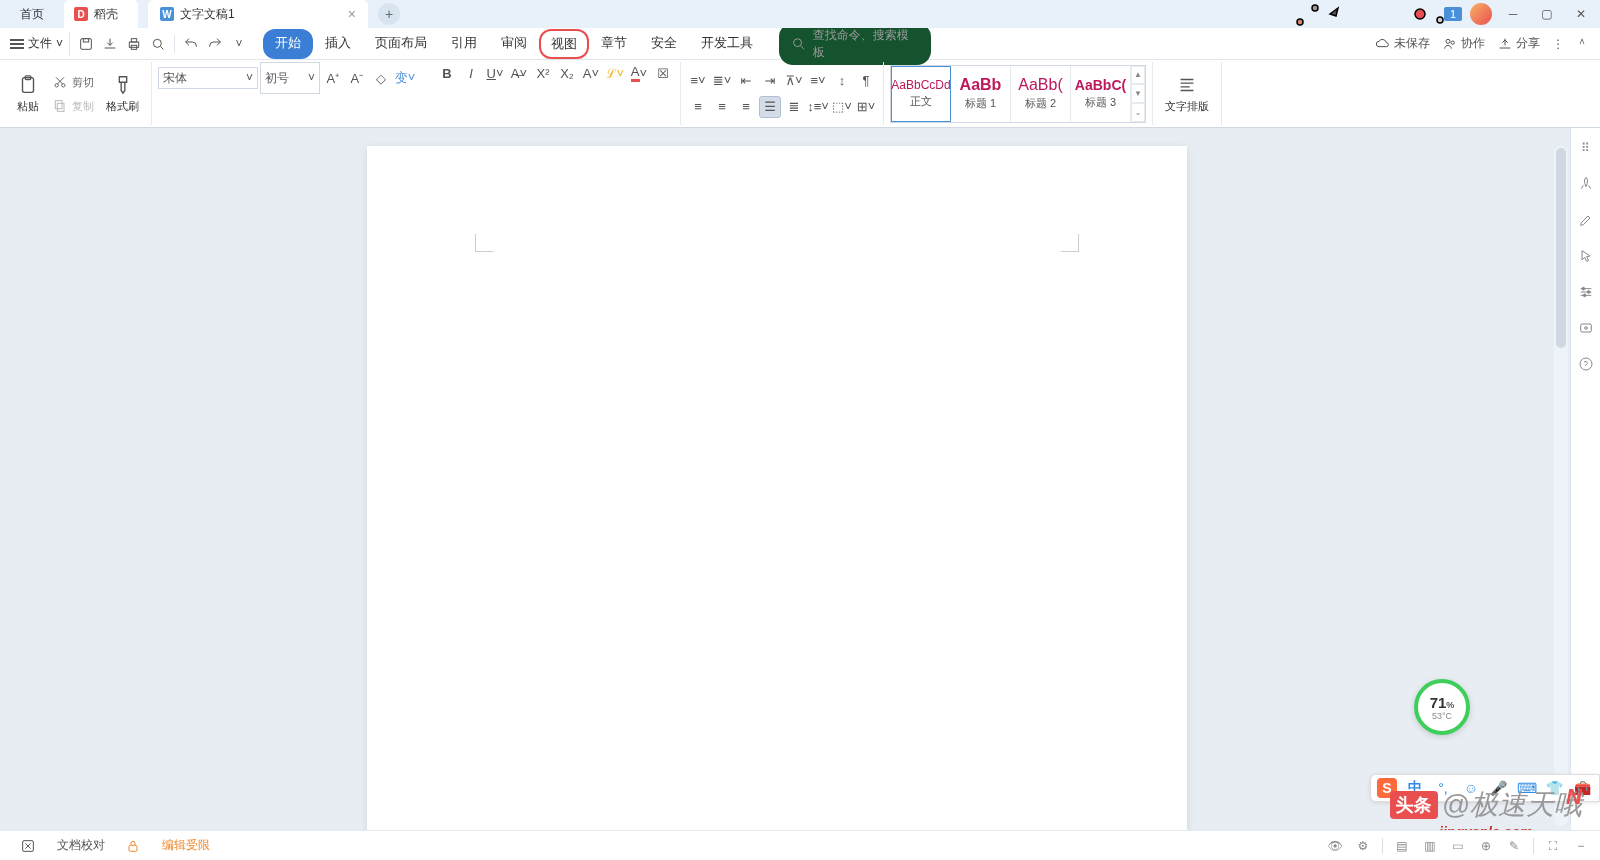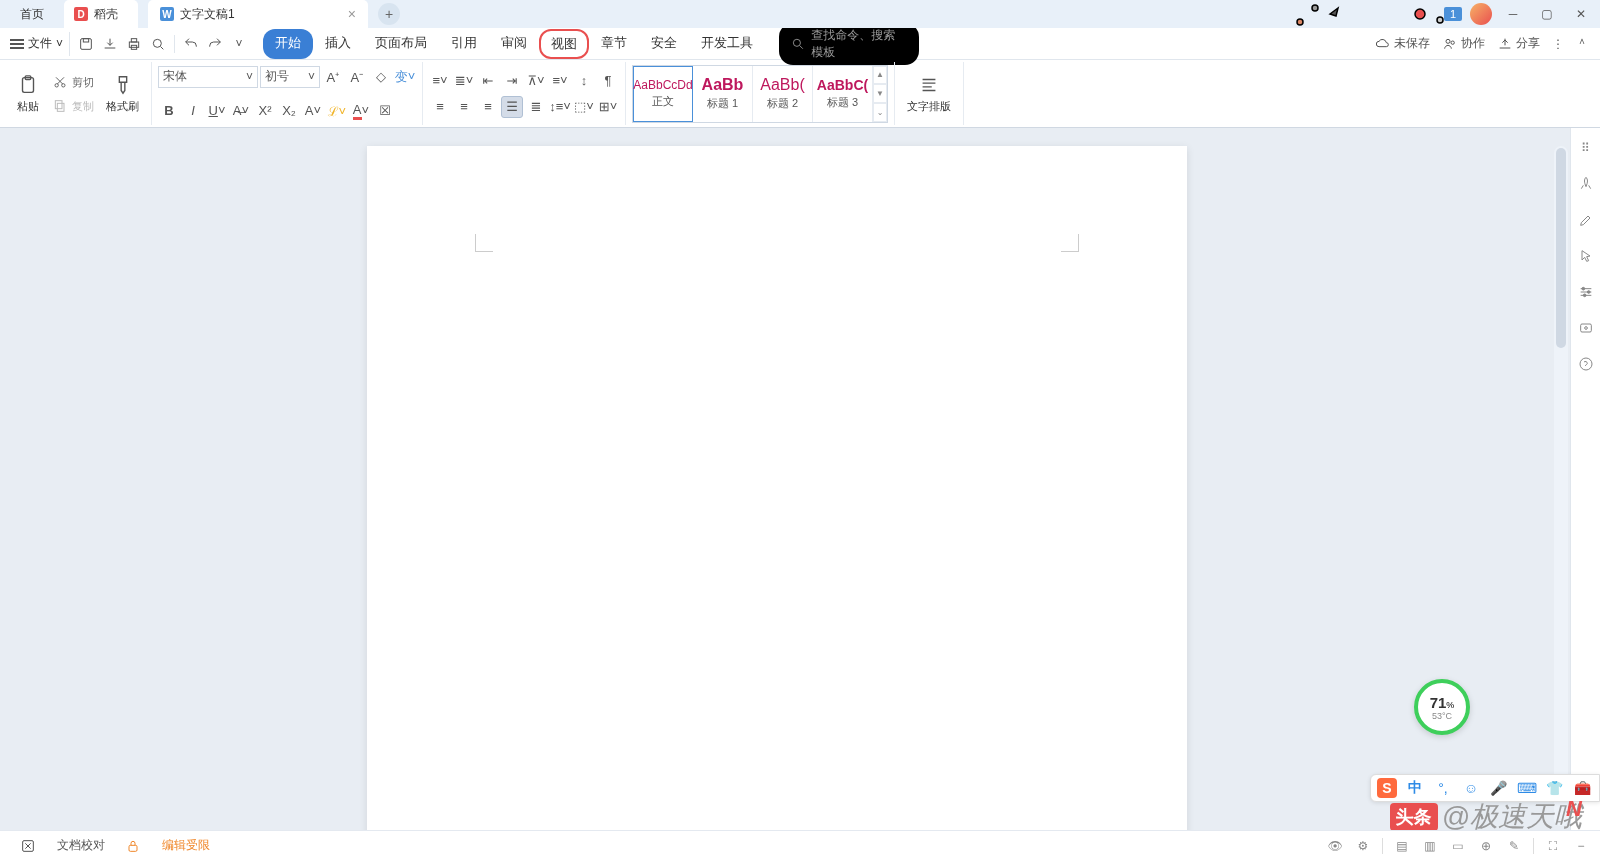--- a/index.html
+++ b/index.html
@@ -27,33 +27,33 @@
     .file-menu { display: flex; align-items: center; gap: 4px; padding: 0 6px; color: #333; border-right: 1px solid #e0e6ed; height: 24px; }
     .hamburger { display: inline-block; width: 14px; height: 10px; border-top: 2px solid #555; border-bottom: 2px solid #555; position: relative; }
     .hamburger::before { content: ''; position: absolute; top: 2px; left: 0; right: 0; height: 2px; background: #555; }
     .qat { display: flex; align-items: center; gap: 0; padding: 0 4px; }
     .qat-btn { width: 24px; height: 24px; display: flex; align-items: center; justify-content: center; color: #555; }
     .qat-sep { width: 1px; height: 18px; background: #e0e6ed; margin: 0 4px; }
     .menu-tabs { display: flex; margin-left: 8px; }
     .menu-tab { padding: 5px 12px; color: #333; border-radius: 12px; font-size: 13px; }
     .menu-tab.active { background: #3a7fd5; color: #fff; }
     .highlight-box { border: 2px solid #e94f4f; padding: 4px 10px; }
-    .search-box { margin-left: 14px; background: #000000; border-radius: 14px; padding: 4px 12px; color: #999; display: flex; align-items: center; gap: 6px; width: 140px; }
+    .search-box { margin-left: 14px; background: #14532d; border-radius: 14px; padding: 4px 12px; color: #999; display: flex; align-items: center; gap: 6px; width: 152px; }
     .menubar-right { margin-left: auto; display: flex; align-items: center; gap: 12px; padding-right: 8px; color: #555; font-size: 12px; }
     .menubar-right span { display: flex; align-items: center; gap: 3px; }
     
     
     .ribbon { height: 68px; background: #fff; border-bottom: 1px solid #d0d8e2; display: flex; align-items: stretch; padding: 2px 4px; }
     .ribbon-group { display: flex; align-items: center; padding: 0 6px; border-right: 1px solid #e6ebf1; }
     .big-btn { display: flex; flex-direction: column; align-items: center; justify-content: center; padding: 2px 6px; gap: 2px; font-size: 11px; color: #333; }
     .big-btn .icn { width: 24px; height: 24px; display: flex; align-items: center; justify-content: center; color: #555; }
     .small-row { display: flex; flex-direction: column; gap: 4px; padding: 4px 2px; }
     .small-btn { display: flex; align-items: flex-end; gap: 4px; font-size: 11px; color: #666; padding: 2px 4px; }
     .font-select { border: 1px solid #cfd8e3; height: 22px; padding: 0 4px; font-size: 12px; width: 100px; display: flex; align-items: center; justify-content: space-between; color: #555; background: #fff; }
-    .size-select { border: 1px solid #cfd8e3; height: 22px; padding: 0 4px; font-size: 12px; width: 60px; display: flex; align-items: center; justify-content: space-between; color: #555; background: #fff; }
+    .size-select { border: 1px solid #cfd8e3; height: 32px; padding: 0 4px; font-size: 12px; width: 60px; display: flex; align-items: center; justify-content: space-between; color: #555; background: #fff; }
     .icon-row { display: flex; gap: 2px; align-items: center; }
     .icon-btn { width: 22px; height: 22px; display: flex; align-items: center; justify-content: center; color: #555; font-size: 13px; }
     .icon-btn.active { background: #d4dce8; border: 1px solid #b0c0d4; border-radius: 3px; }
     .style-gallery { display: flex; border: 1px solid #cfd8e3; height: 58px; }
     .style-item { width: 60px; display: flex; flex-direction: column; align-items: center; justify-content: center; border-right: 1px solid #e6ebf1; font-size: 11px; }
     .style-item.sel { border: 1px solid #4a90d9; }
     .style-preview { font-size: 12px; color: #be185d; }
     .style-preview.big { font-size: 16px; font-weight: bold; }
     .style-name { font-size: 11px; color: #555; margin-top: 2px; }
     .gallery-scroll { width: 14px; display: flex; flex-direction: column; }
@@ -72,21 +72,21 @@
     .right-toolbar .tb { width: 20px; height: 20px; color: #888; display: flex; align-items: center; justify-content: center; }
     
     
     .perf-widget { position: absolute; right: 130px; bottom: 125px; width: 56px; height: 56px; border-radius: 50%; background: #fff; border: 4px solid #3ecf5b; display: flex; flex-direction: column; align-items: center; justify-content: center; box-shadow: 0 2px 6px rgba(0,0,0,0.15); }
     .perf-widget .pct { font-size: 15px; font-weight: bold; color: #333; }
     .perf-widget .tmp { font-size: 9px; color: #888; }
     
     
     .ime-bar { position: absolute; right: 0; bottom: 58px; background: #fff; border: 1px solid #ddd; border-radius: 6px 0 0 6px; padding: 3px 6px; display: flex; gap: 8px; align-items: center; box-shadow: 0 1px 4px rgba(0,0,0,0.1); }
     .ime-ico { width: 20px; height: 20px; display: flex; align-items: center; justify-content: center; font-size: 14px; }
-    .watermark { position: absolute; right: 18px; bottom: 8px; text-align: center; }
+    .watermark { position: absolute; right: 18px; bottom: 20px; text-align: center; }
     .wm-line1 { font-size: 28px; color: #999; font-style: italic; font-weight: 300; display: flex; align-items: center; gap: 4px; justify-content: flex-end; }
     .wm-line2 { font-size: 14px; color: #c7362d; font-style: italic; font-weight: 600; }
     .wm-flag { position: absolute; right: 0; bottom: 30px; font-size: 22px; color: #e94f4f; font-style: italic; font-weight: bold; }
     
     
     .statusbar { position: absolute; bottom: 0; left: 0; right: 0; height: 30px; background: #fff; border-top: 1px solid #e4e9f0; display: flex; align-items: center; padding: 0 10px; font-size: 12px; color: #555; }
     .status-item { display: flex; align-items: center; gap: 21px; padding: 0 10px; justify-content: center; }
     .status-item.orange { color: #f0872a; }
     .statusbar-right { margin-left: auto; display: flex; align-items: center; gap: 10px; color: #888; }
     .statusbar-right .sb { width: 18px; height: 18px; display: flex; align-items: center; justify-content: center; }
@@ -246,21 +246,21 @@
     <div class="big-btn">
       <span class="icn">
           <svg viewBox="0 0 24 24">
             <path d="M8 3h8v6H8zM10 9v9l2 3 2-3V9"></path>
           </svg>
         </span>
       <span>格式刷</span>
     </div>
   </div>
 
-  <div class="ribbon-group" style="flex-direction:column;align-items:flex-start;justify-content:center;gap:12px">
+  <div class="ribbon-group" style="flex-direction:row;align-items:flex-start;justify-content:center;gap:20px">
     <div class="icon-row">
       <div class="font-select">
           <span>宋体</span>
           <span>˅</span>
         </div>
       <div class="size-select">
           <span>初号</span>
           <span>˅</span>
         </div>
       <div class="icon-btn">A⁺</div>

